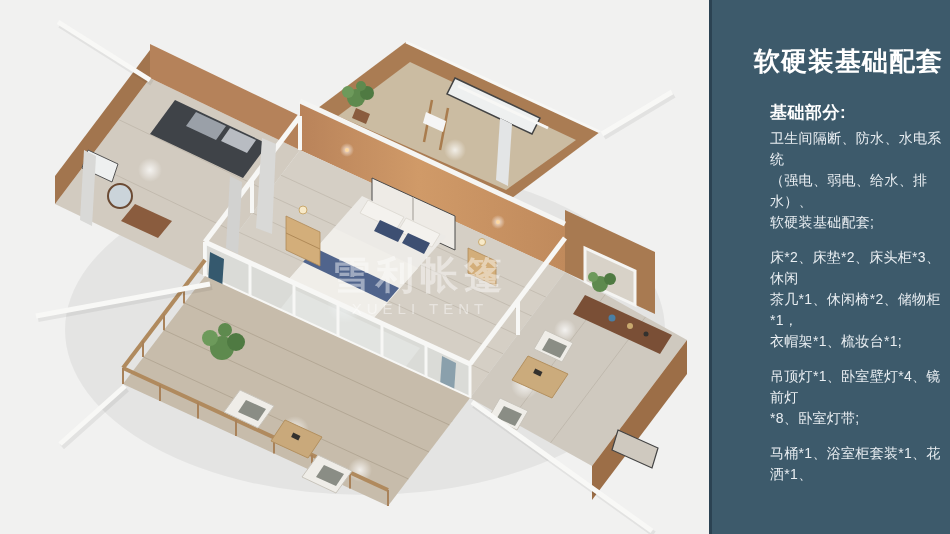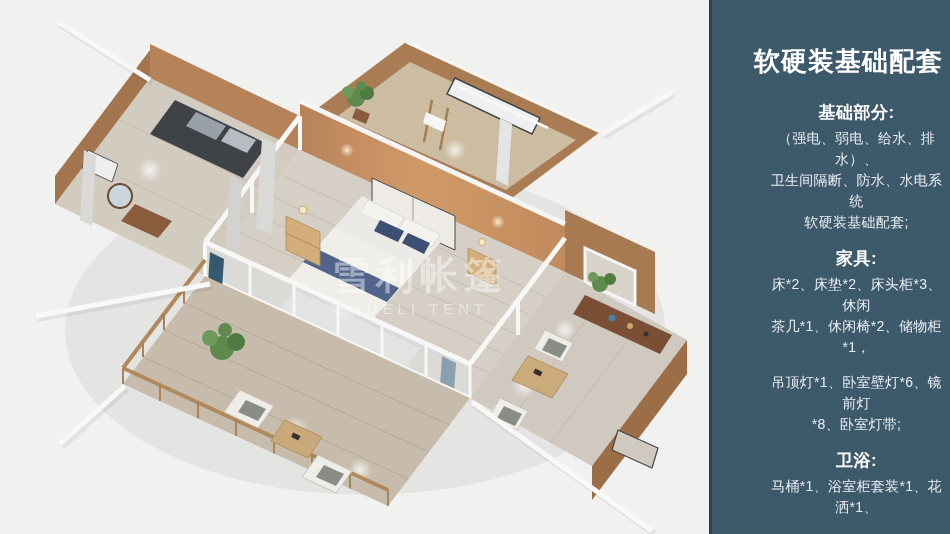--- a/index.html
+++ b/index.html
@@ -15,21 +15,21 @@
   }
   .spec-panel{
     box-sizing:border-box;flex:1;height:534px;
     background:#3d5a6b;border-left:3px solid #2b4252;
     padding:44px 10px 0 42px;color:#fff;
   }
   .panel-title{
     font-size:26px;font-weight:bold;letter-spacing:1px;
     color:#ffffff;margin:0 0 22px 0;white-space:nowrap;
   }
-  .spec-section{margin:0 0 14px 16px;text-align:center;}
+  .spec-section{margin:0 0 14px 16px;}
   .spec-heading{
     font-size:17px;font-weight:bold;color:#ffffff;
     margin:0 0 4px 0;letter-spacing:.5px;
   }
   .spec-line{
     font-size:14px;line-height:21px;color:#e9eef2;
     letter-spacing:.3px;
   }
   svg text{font-family:"Liberation Sans","DejaVu Sans",sans-serif;}
 </style>
@@ -285,37 +285,36 @@
         <text x="420" y="314" font-size="15" letter-spacing="5">XUELI TENT</text>
       </g>
     </svg>
   </div>
 
   <div class="spec-panel" style="background: rgb(61, 90, 107); border-left-color: rgb(43, 66, 82);">
     <h1 class="panel-title">软硬装基础配套</h1>
 
     <div class="spec-section">
       <div class="spec-heading">基础部分:</div>
+      <div class="spec-line">卫生间隔断、防水、水电系统</div>
       <div class="spec-line">（强电、弱电、给水、排水）、</div>
-      <div class="spec-line">卫生间隔断、防水、水电系统</div>
       <div class="spec-line">软硬装基础配套;</div>
     </div>
 
     <div class="spec-section">
-      <div class="spec-heading">家具:</div>
       <div class="spec-line">床*2、床垫*2、床头柜*3、休闲</div>
       <div class="spec-line">茶几*1、休闲椅*2、储物柜*1，</div>
+      <div class="spec-line">衣帽架*1、梳妆台*1;</div>
     </div>
 
     <div class="spec-section">
-      <div class="spec-line">吊顶灯*1、卧室壁灯*6、镜前灯</div>
+      <div class="spec-line">吊顶灯*1、卧室壁灯*4、镜前灯</div>
       <div class="spec-line">*8、卧室灯带;</div>
     </div>
 
     <div class="spec-section">
-      <div class="spec-heading">卫浴:</div>
       <div class="spec-line">马桶*1、浴室柜套装*1、花洒*1、</div>
 
     </div>
 
   </div>
 
 </div>
 
 </body></html>

